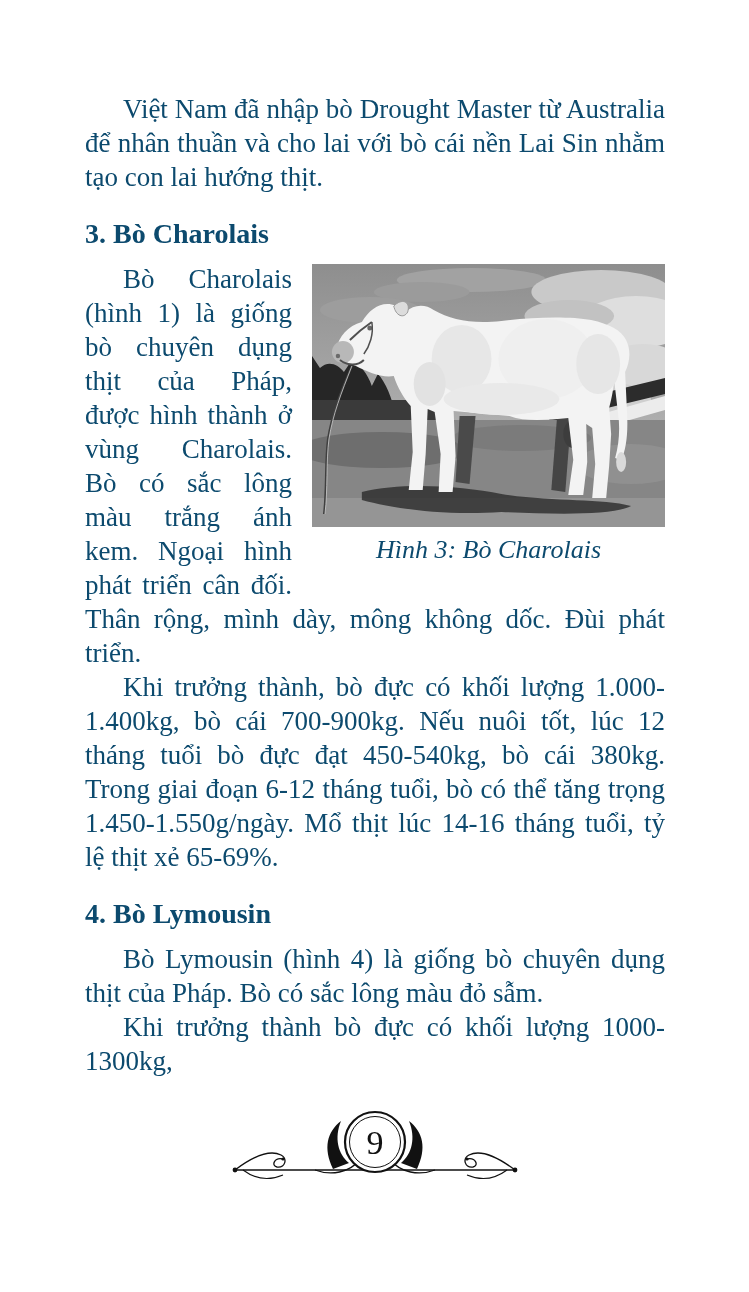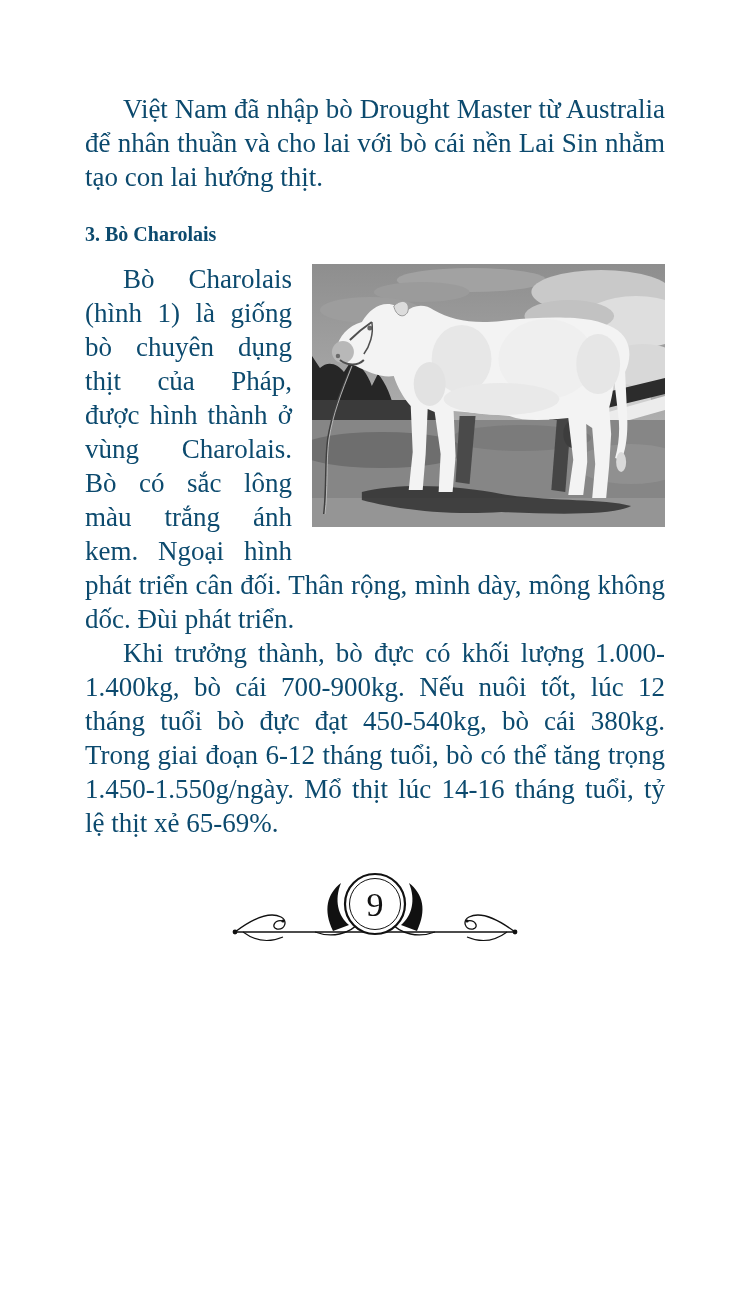--- a/index.html
+++ b/index.html
@@ -15,21 +15,21 @@
     overflow: hidden;
   }
   .para {
     font-size: 27px;
     line-height: 34px;
     text-align: justify;
     margin: 0;
   }
   .indent { text-indent: 38px; }
   .heading {
-    font-size: 20px;
+    font-size: 28px;
     line-height: 36px;
     font-weight: bold;
     margin: 22px 0 10px 0;
   }
   .figwrap::after { content: ""; display: block; clear: none; }
   .figure {
     float: right;
     width: 353px;
     margin: 2px 0 16px 20px;
   }
@@ -117,27 +117,33 @@
             <circle cx="58" cy="64" r="2.5" fill="#666666"></circle>
             <path d="M82,42 C90,34 99,37 96,48 C92,55 84,52 82,42 Z" fill="#dcdcdc" stroke="#9a9a9a" stroke-width="1"></path>
             <path d="M38,76 C46,68 54,62 60,58" stroke="#4f4f4f" stroke-width="2" fill="none"></path>
             <path d="M28,96 C36,102 46,102 52,96" stroke="#4f4f4f" stroke-width="2" fill="none"></path>
             <path d="M60,58 C62,70 58,82 52,90" stroke="#4f4f4f" stroke-width="1.5" fill="none"></path>
 
             <path d="M40,102 C28,130 20,150 16,175 C13,198 15,225 12,250" stroke="#3f3f3f" stroke-width="2" fill="none"></path>
             <path d="M40,102 C29,130 21,150 17,175 C14,198 16,225 13,250" stroke="#cfcfcf" stroke-width="0.8" fill="none"></path>
           </svg>
         </div>
+        <figcaption class="caption">Hình 3: Bò Charolais</figcaption>
       </figure>
       <p class="para indent">Bò Charolais (hình 1) là giống bò chuyên dụng thịt của Pháp, được hình thành ở vùng Charolais. Bò có sắc lông màu trắng ánh kem. Ngoại hình phát triển cân đối. Thân rộng, mình dày, mông không dốc. Đùi phát triển.</p>
     </div>
 
     <p class="para indent after-figure">Khi trưởng thành, bò đực có khối lượng 1.000-1.400kg, bò cái 700-900kg. Nếu nuôi tốt, lúc 12 tháng tuổi bò đực đạt 450-540kg, bò cái 380kg. Trong giai đoạn 6-12 tháng tuổi, bò có thể tăng trọng 1.450-1.550g/ngày. Mổ thịt lúc 14-16 tháng tuổi, tỷ lệ thịt xẻ 65-69%.</p>
   </section>
 
+  <section>
+    <h2 class="heading">4. Bò Lymousin</h2>
+    <p class="para indent">Bò Lymousin (hình 4) là giống bò chuyên dụng thịt của Pháp. Bò có sắc lông màu đỏ sẫm.</p>
+    <p class="para indent">Khi trưởng thành bò đực có khối lượng 1000-1300kg,</p>
+  </section>
 
   <div class="footer">
     <svg viewBox="0 0 300 105">
 
       <path d="M10,74 L290,74" stroke="#111111" stroke-width="1.6" fill="none"></path>
       <circle cx="10" cy="74" r="2.4" fill="#111111"></circle>
       <circle cx="290" cy="74" r="2.4" fill="#111111"></circle>
 
       <path d="M10,74 C26,62 44,53 56,59 C63,63 60,72 52,71 C46,70 49,61 58,63" stroke="#111111" stroke-width="1.3" fill="none"></path>
       <path d="M18,74 C30,83 44,85 58,79" stroke="#111111" stroke-width="1.1" fill="none"></path>

